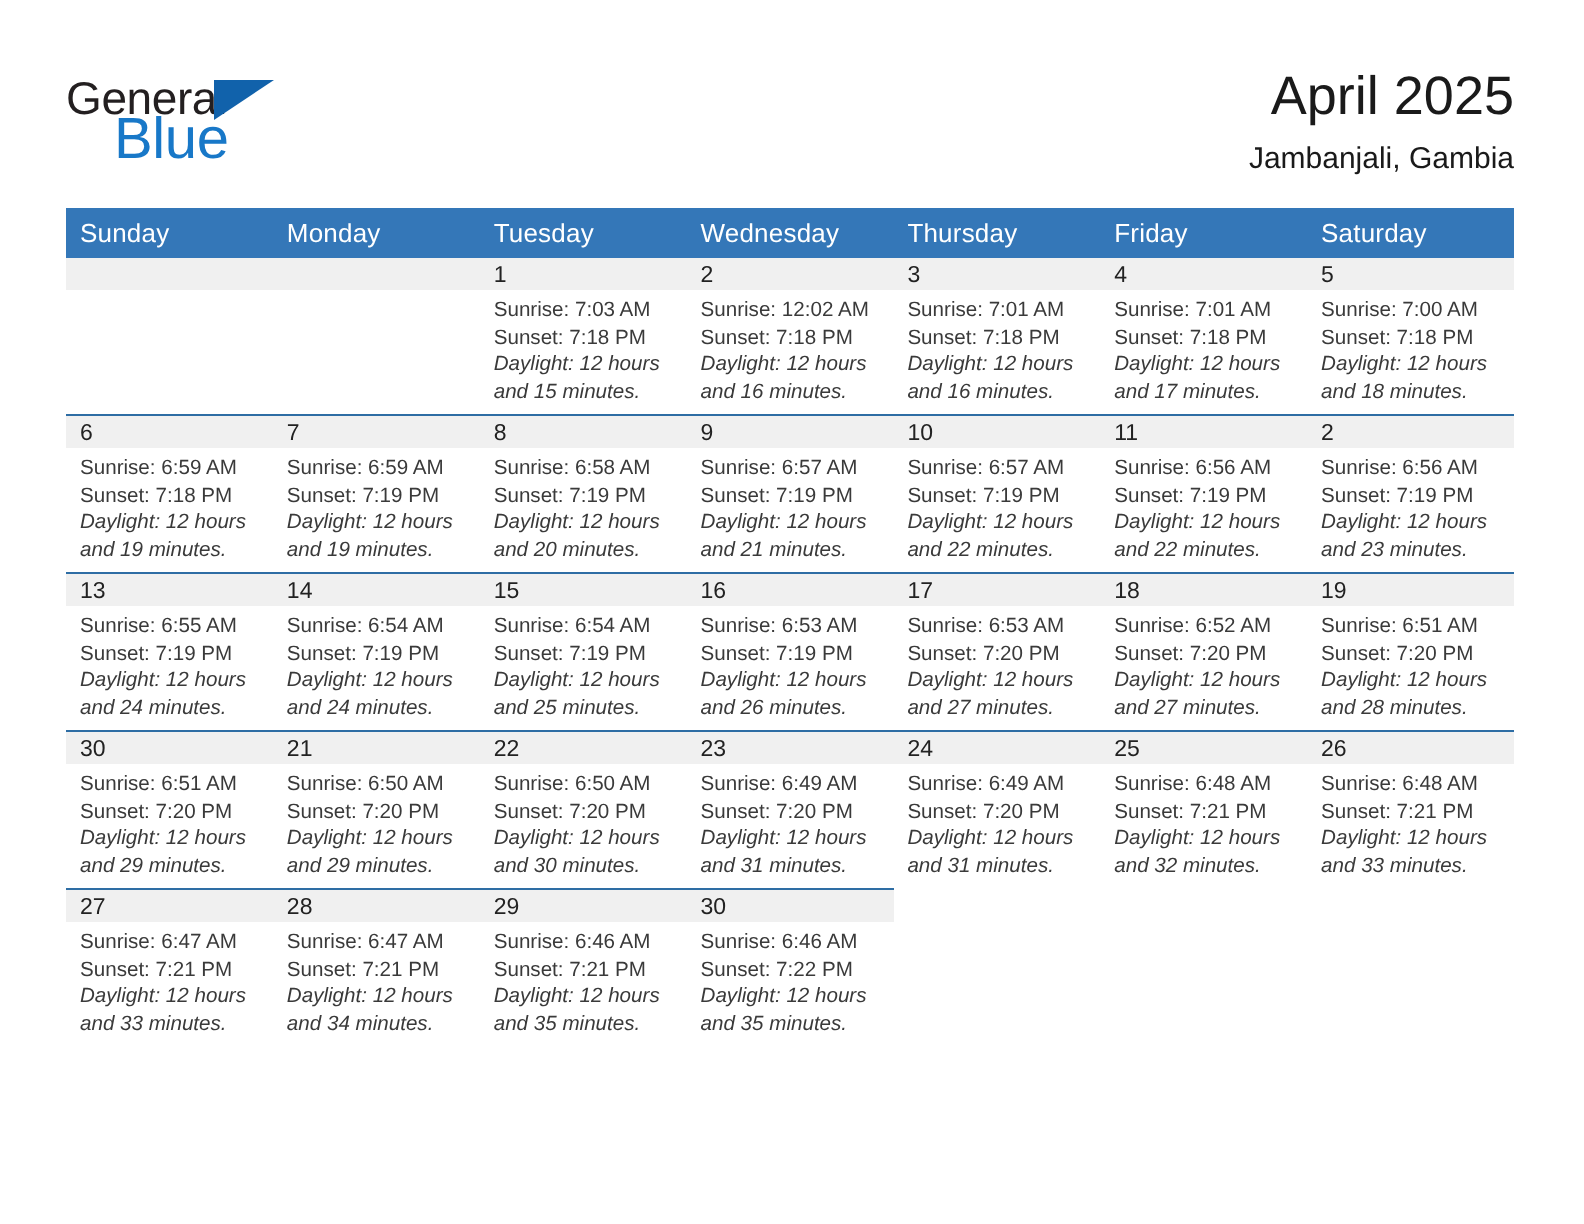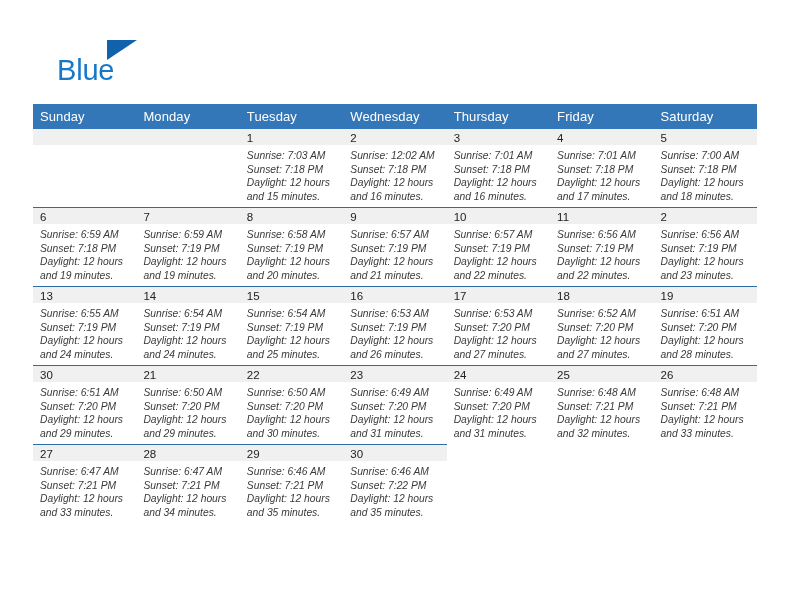--- a/index.html
+++ b/index.html
@@ -133,39 +133,43 @@
     background: #f0f0f0;
   }
   .cell-body {
     padding: 4px 5px 0 7px;
     font-size: 10.3px;
     color: #3a3a3a;
     line-height: 13.6px;
   }
   .cell-body .line {
     white-space: nowrap;
-    font-style: italic;
   }
   .cell-body .daylight {
     white-space: normal;
     font-style: italic;
   }
 </style>
 </head>
 <body>
 
 <div class="page">
 
   <div class="header">
 
     <div class="logo">
+      <span class="logo-general">General</span>
       <span class="logo-triangle"></span>
       <span class="logo-blue">Blue</span>
     </div>
 
+    <div class="title-block">
+      <div class="cal-title">April 2025</div>
+      <div class="cal-subtitle">Jambanjali, Gambia</div>
+    </div>
 
   </div>
 
   <table class="calendar">
     <thead>
       <tr id="weekday-row">
           <th>Sunday</th>
           <th>Monday</th>
           <th>Tuesday</th>
           <th>Wednesday</th>

